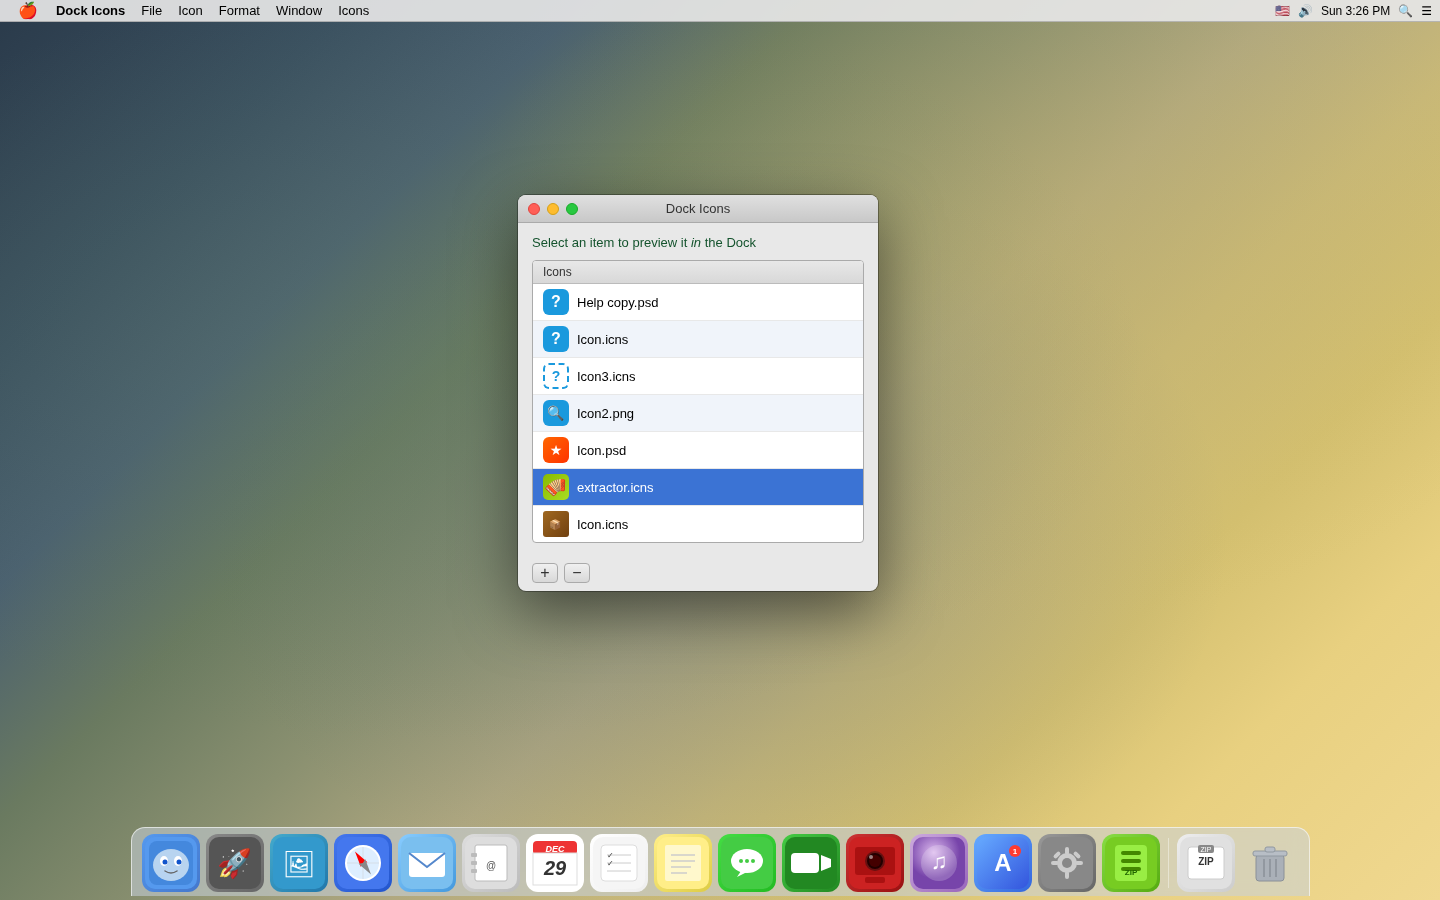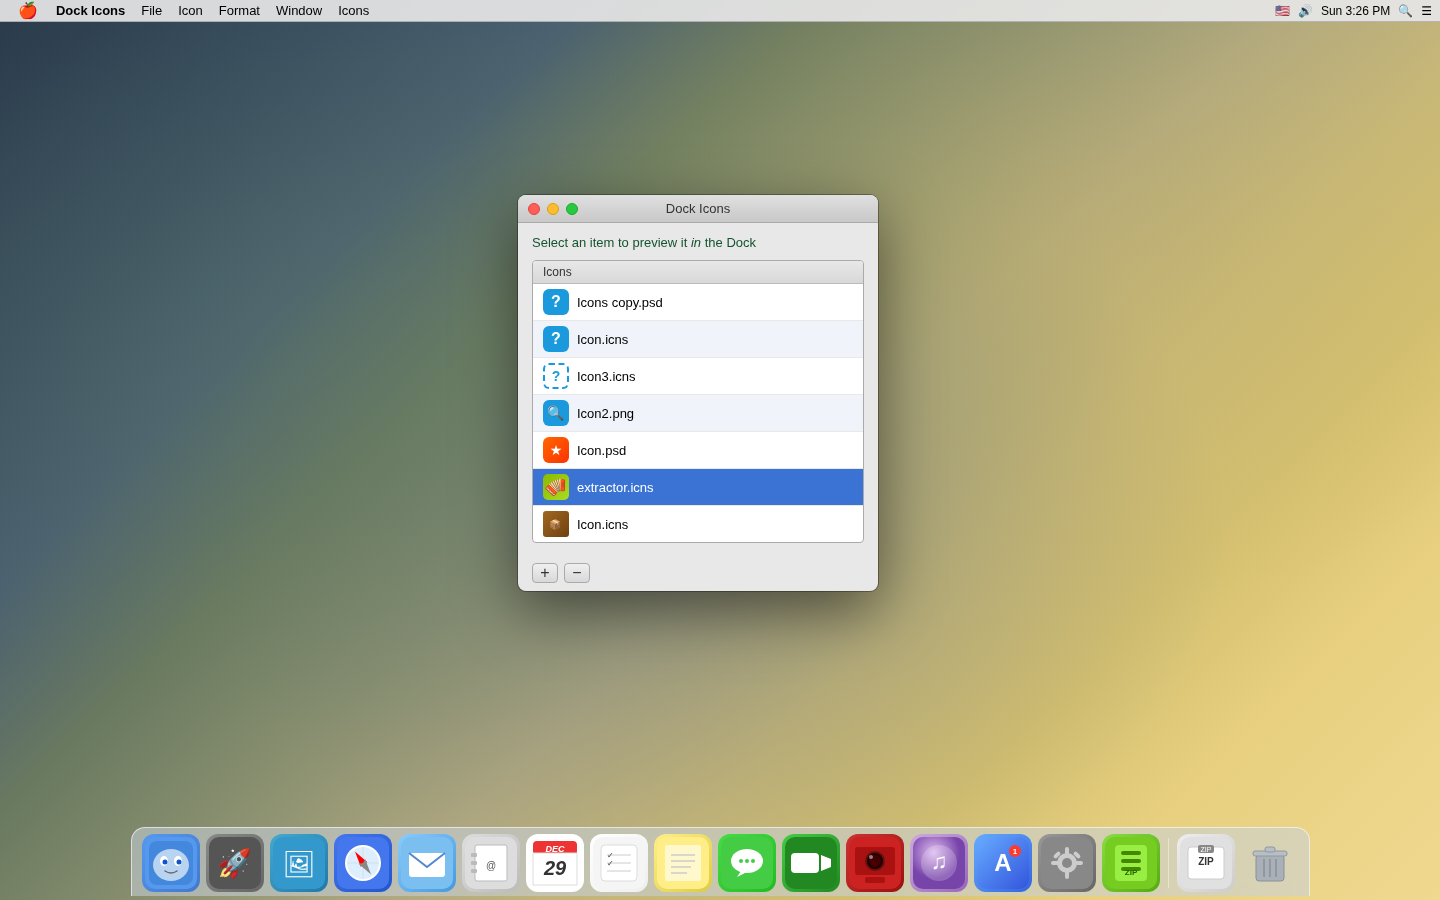--- a/index.html
+++ b/index.html
@@ -425,21 +425,21 @@
     </div>
 
     <div id="file-list-container">
       <div class="list-header">Icons</div>
       <ul class="file-list">
 
         <li class="file-item">
           <div class="file-icon">
             <div class="icon-question-blue">?</div>
           </div>
-          <span>Icons copy.psd</span>
+          <span>Help copy.psd</span>
         </li>
 
         <li class="file-item alt">
           <div class="file-icon">
             <div class="icon-question-blue">?</div>
           </div>
           <span>Icon.icns</span>
         </li>
 
         <li class="file-item">

